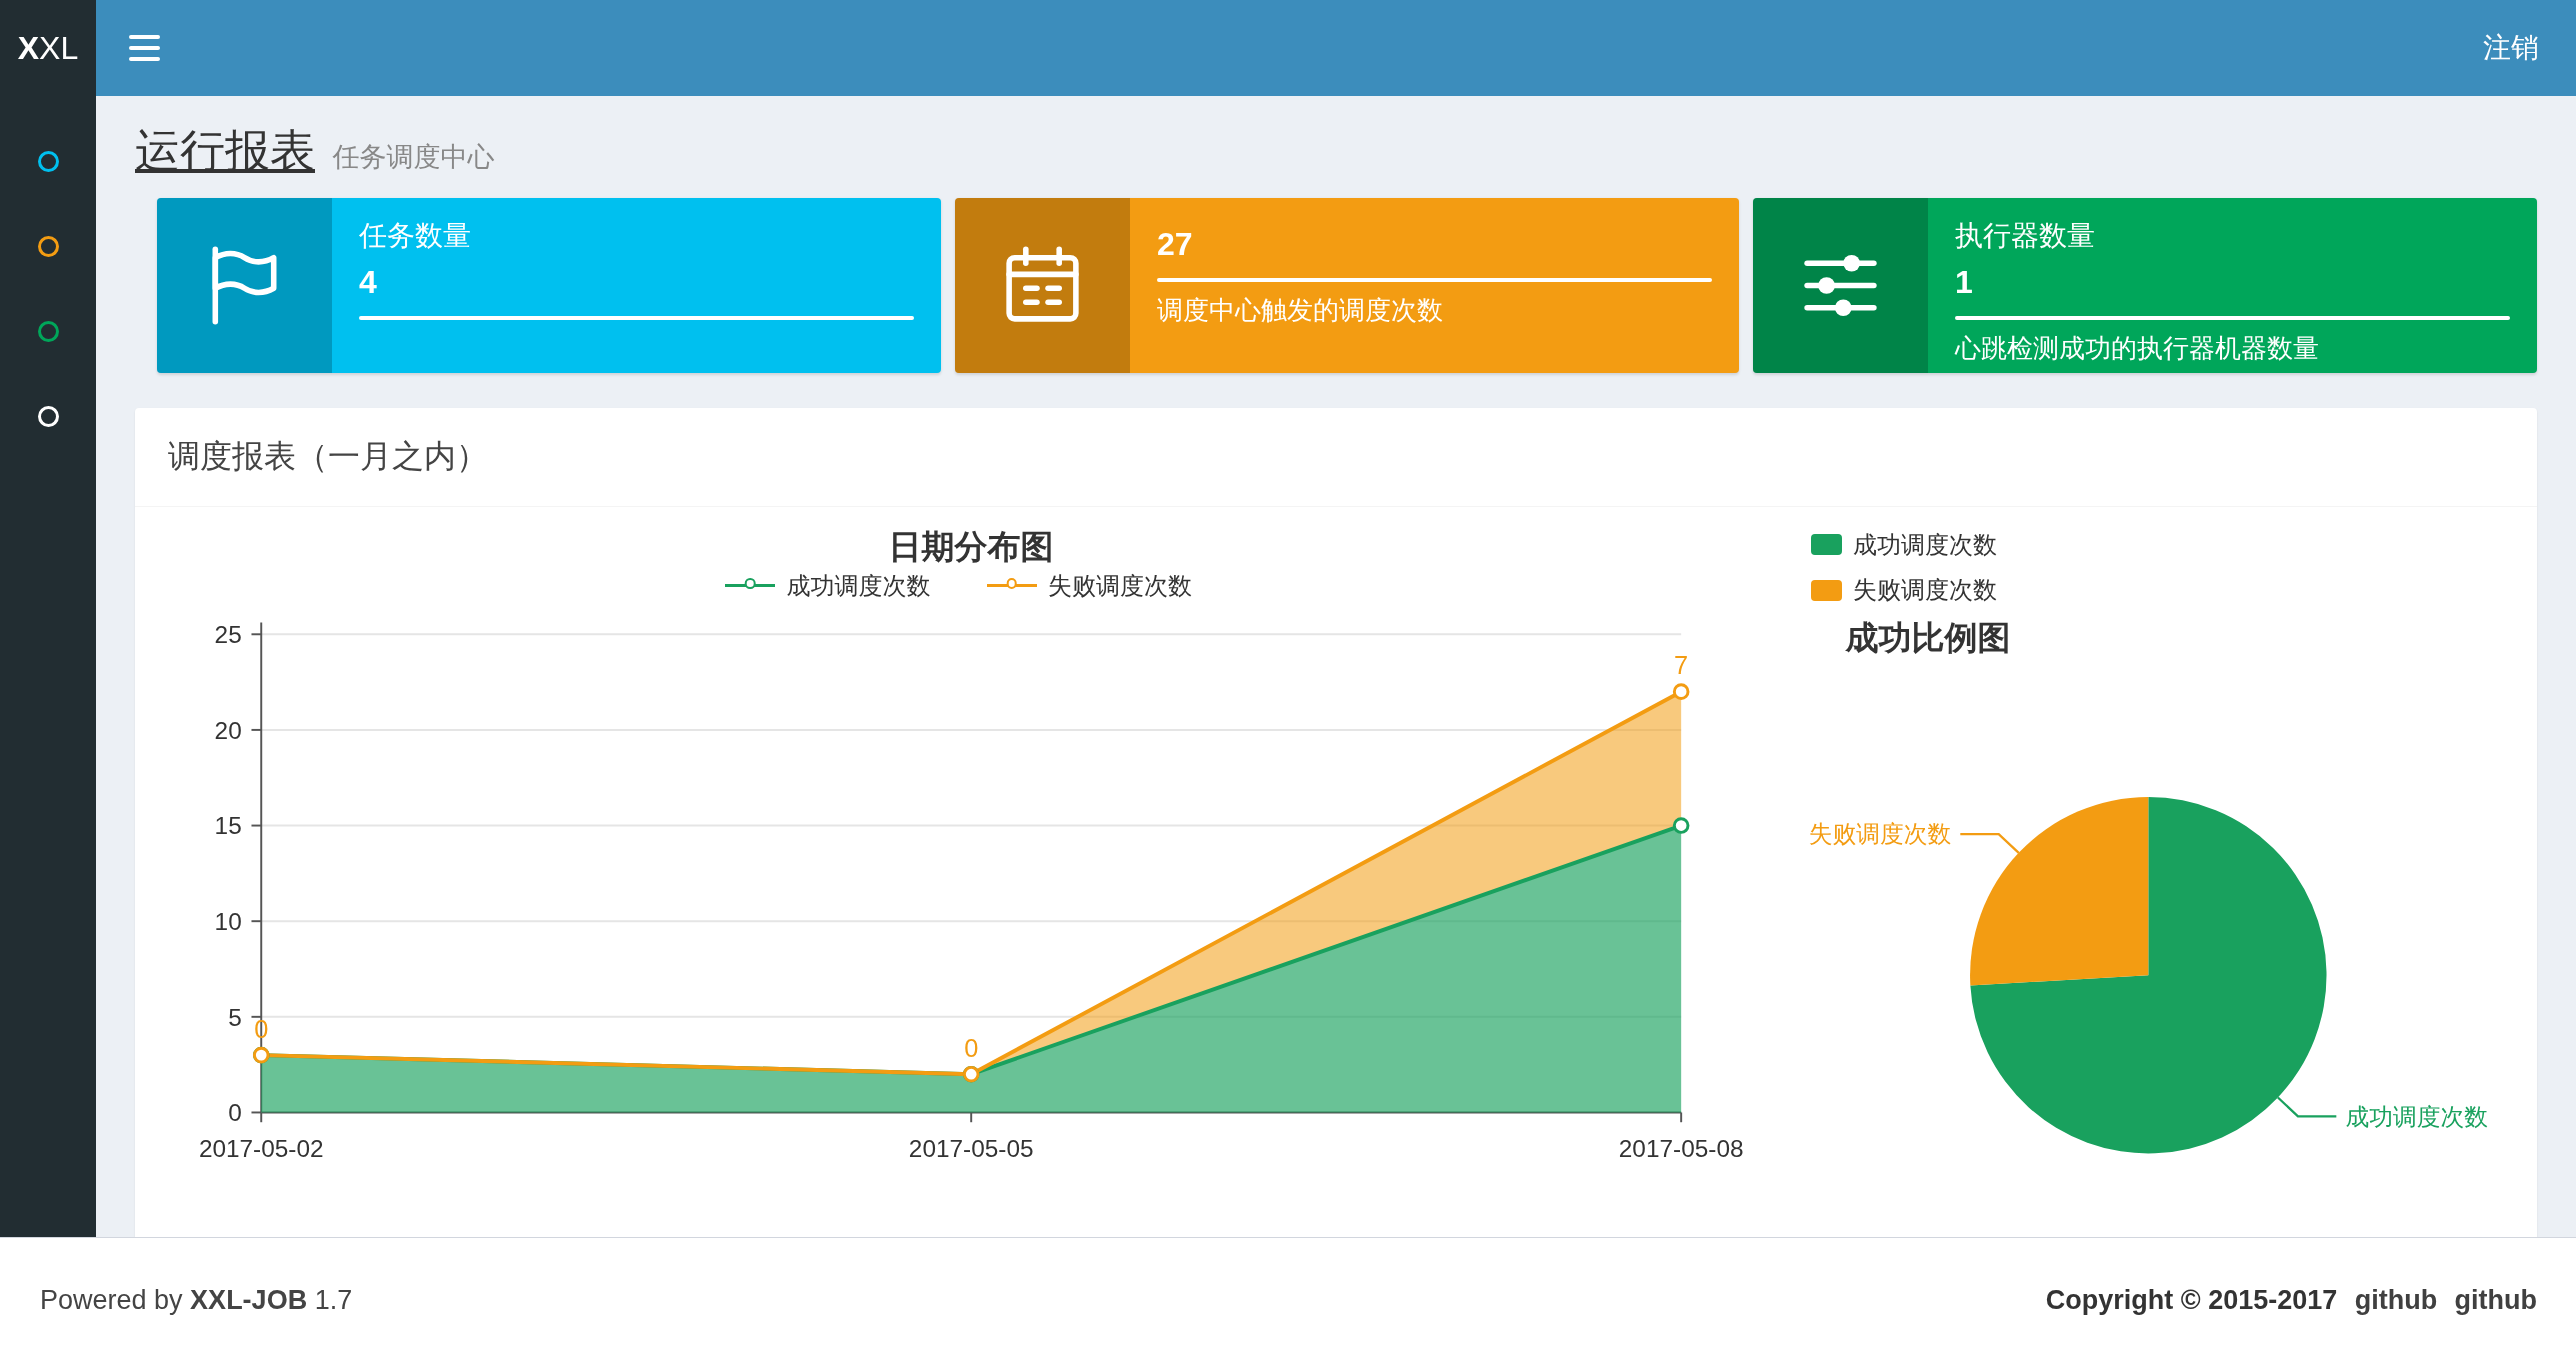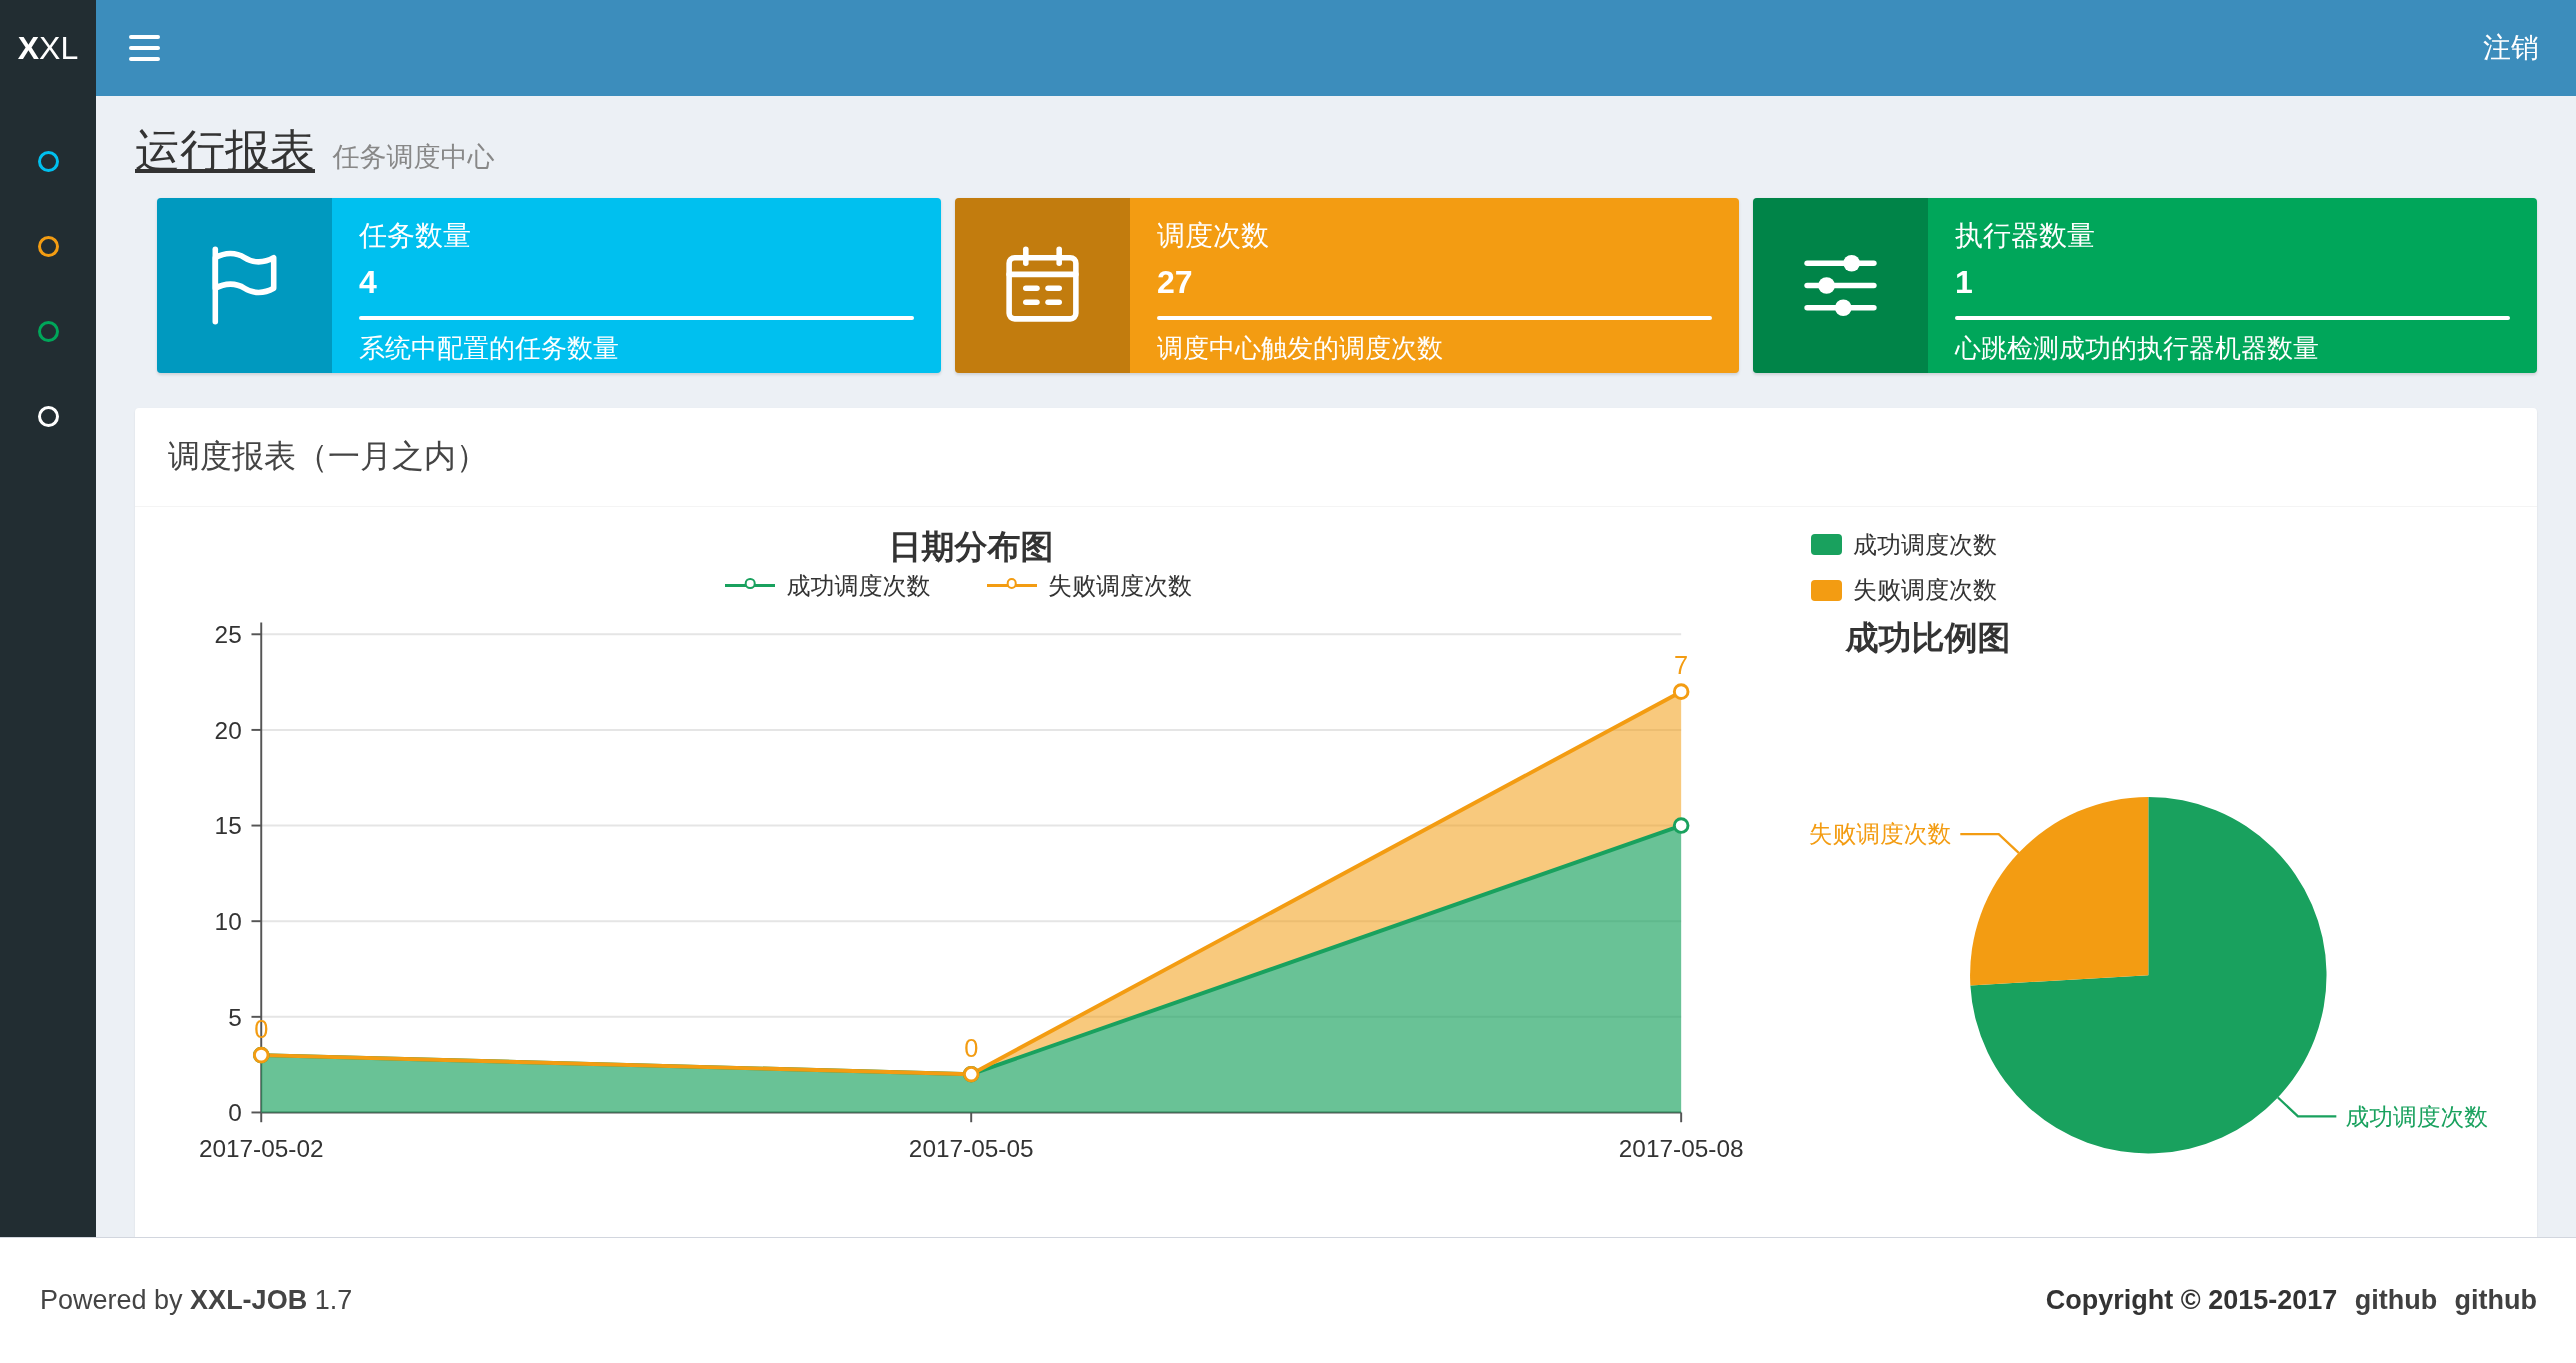--- a/index.html
+++ b/index.html
@@ -116,39 +116,37 @@
           <div class="ib-icon">
             <svg viewBox="0 0 64 64" fill="none" stroke="#fff" stroke-width="4" stroke-linecap="round" stroke-linejoin="round">
               <path d="M11 6 V58"></path>
               <path d="M11 12 C 18 8, 26 8, 32 12 C 38 16, 46 16, 53 12 V34 C 46 38, 38 38, 32 34 C 26 30, 18 30, 11 34 Z"></path>
             </svg>
           </div>
           <div class="ib-content">
             <div class="ib-title">任务数量</div>
             <div class="ib-value">4</div>
             <div class="ib-bar"></div>
-            <div class="ib-desc">系统中配置的任务数量</div>
           </div>
         </div>
 
         <div class="info-box" style="background-color: rgb(243, 156, 18);">
           <div class="ib-icon">
             <svg viewBox="0 0 64 64" fill="none" stroke="#fff" stroke-width="4" stroke-linecap="round">
               <rect x="8" y="12" width="48" height="44" rx="4"></rect>
               <path d="M20 6 V16"></path>
                 <path d="M44 6 V16"></path>
               <path d="M8 24 H56"></path>
               <path d="M20 34 H28"></path>
                 <path d="M36 34 H44"></path>
               <path d="M20 44 H28"></path>
                 <path d="M36 44 H44"></path>
             </svg>
           </div>
           <div class="ib-content">
-            <div class="ib-title">调度次数</div>
             <div class="ib-value">27</div>
             <div class="ib-bar"></div>
             <div class="ib-desc">调度中心触发的调度次数</div>
           </div>
         </div>
 
         <div class="info-box" style="background-color: rgb(0, 166, 90);">
           <div class="ib-icon">
             <svg viewBox="0 0 64 64" fill="#fff" stroke="#fff" stroke-width="4" stroke-linecap="round">
               <path d="M8 16 H56"></path>

